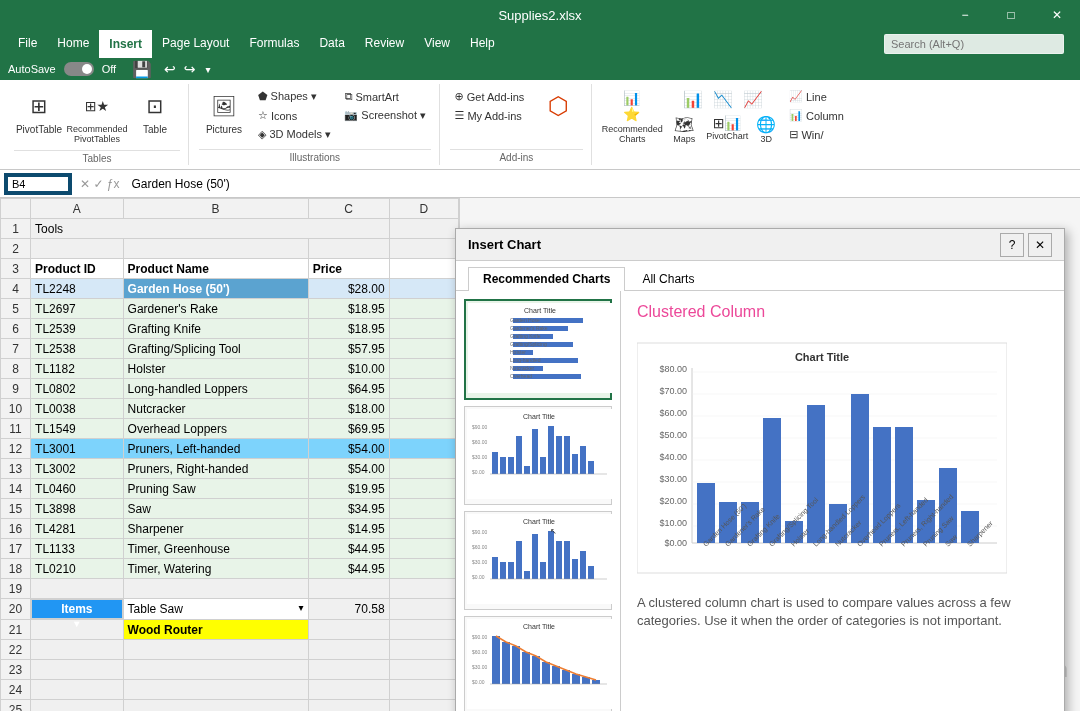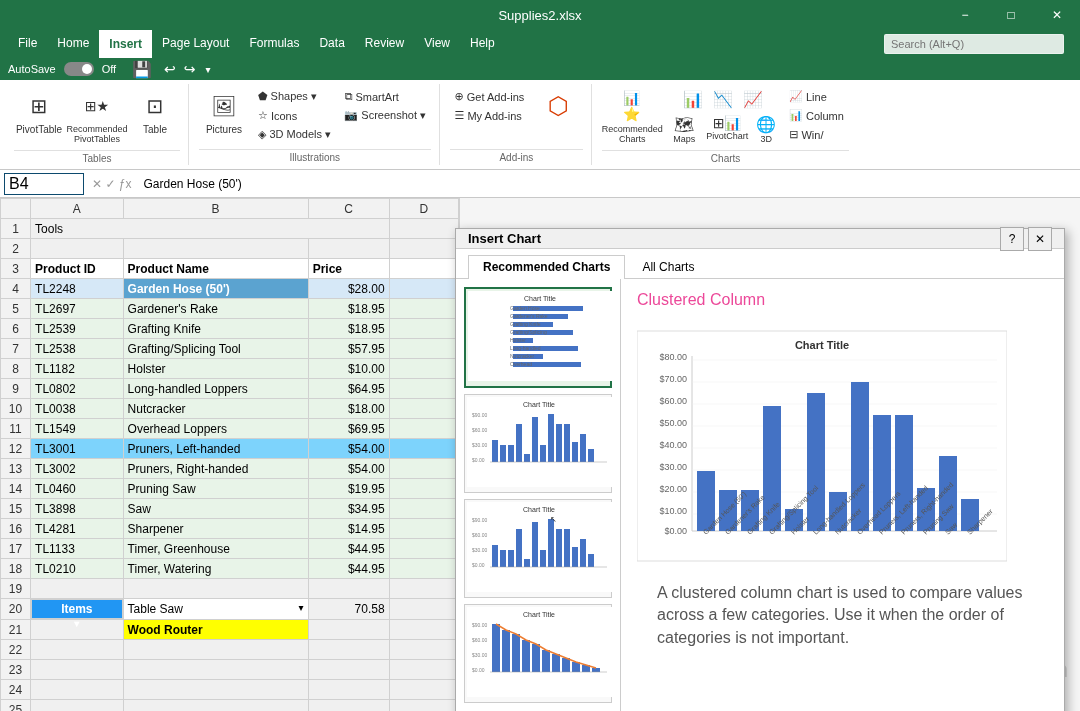--- a/index.html
+++ b/index.html
@@ -113,24 +113,24 @@
     .formula-bar {
       background: white;
       border-bottom: 1px solid #c8c8c8;
       height: 28px;
       display: flex;
       align-items: center;
       padding: 0 4px;
       gap: 4px;
     }
     .name-box {
-      width: 80px;
-      border: 1px solid #0c4a6e;
+      width: 68px;
+      border: 4px solid #0c4a6e;
       padding: 2px 4px;
-      font-size: 16px;
+      font-size: 11px;
       height: 22px;
     }
     .formula-divider { color: #999; padding: 0 4px; }
     .formula-input {
       flex: 1;
       border: none;
       outline: none;
       font-size: 12px;
       padding: 2px 4px;
     }
@@ -187,21 +187,21 @@
       left: 455px;
       width: 610px;
       background: white;
       border: 1px solid #aaa;
       box-shadow: 3px 3px 10px rgba(0,0,0,0.3);
       pointer-events: all;
     }
     .dialog-titlebar {
       background: #f0f0f0;
       border-bottom: 1px solid #ccc;
-      height: 20px;
+      height: 32px;
       display: flex;
       align-items: center;
       padding: 0 12px;
       justify-content: space-between;
     }
     .dialog-title { font-size: 13px; font-weight: 600; }
     .dialog-controls { display: flex; gap: 4px; }
     .dialog-control-btn {
       width: 24px;
       height: 24px;
@@ -255,21 +255,21 @@
     .chart-thumb.selected {
       border: 2px solid #217346;
       background: #e8f4e8;
     }
     .chart-preview {
       flex: 1;
       padding: 12px 16px;
       overflow-y: auto;
     }
     .chart-preview-title { font-size: 16px; font-weight: normal; margin-bottom: 12px; color: #ec4899; }
-    .chart-preview-desc { font-size: 16px; color: #555; margin-top: 8px; line-height: 1.4; margin-left: 20px; }
+    .chart-preview-desc { font-size: 13px; color: #555; margin-top: 8px; line-height: 1.4; }
 
     
     .thumb-chart { width: 145px; height: 90px; }
     .preview-chart { width: 370px; height: 250px; }
 
     
     .groovy-watermark {
       position: absolute;
       bottom: 30px;
       right: 12px;
@@ -433,21 +433,20 @@
         <div class="ribbon-btn-small">
           <span>📊</span>
           <span>Column</span>
         </div>
         <div class="ribbon-btn-small">
           <span>⊟</span>
           <span>Win/</span>
         </div>
       </div>
     </div>
-    <div class="ribbon-group-label">Charts</div>
   </div>
 </div>
 
 <div class="formula-bar">
   <input class="name-box" value="B4" style="">
   <span class="formula-divider">✕ ✓ ƒx</span>
   <input class="formula-input" value="Garden Hose (50')" style="">
 </div>
 
 <div style="position:relative; display:flex; flex:1; height: calc(711px - 30px - 28px - 90px - 28px - 20px);">

